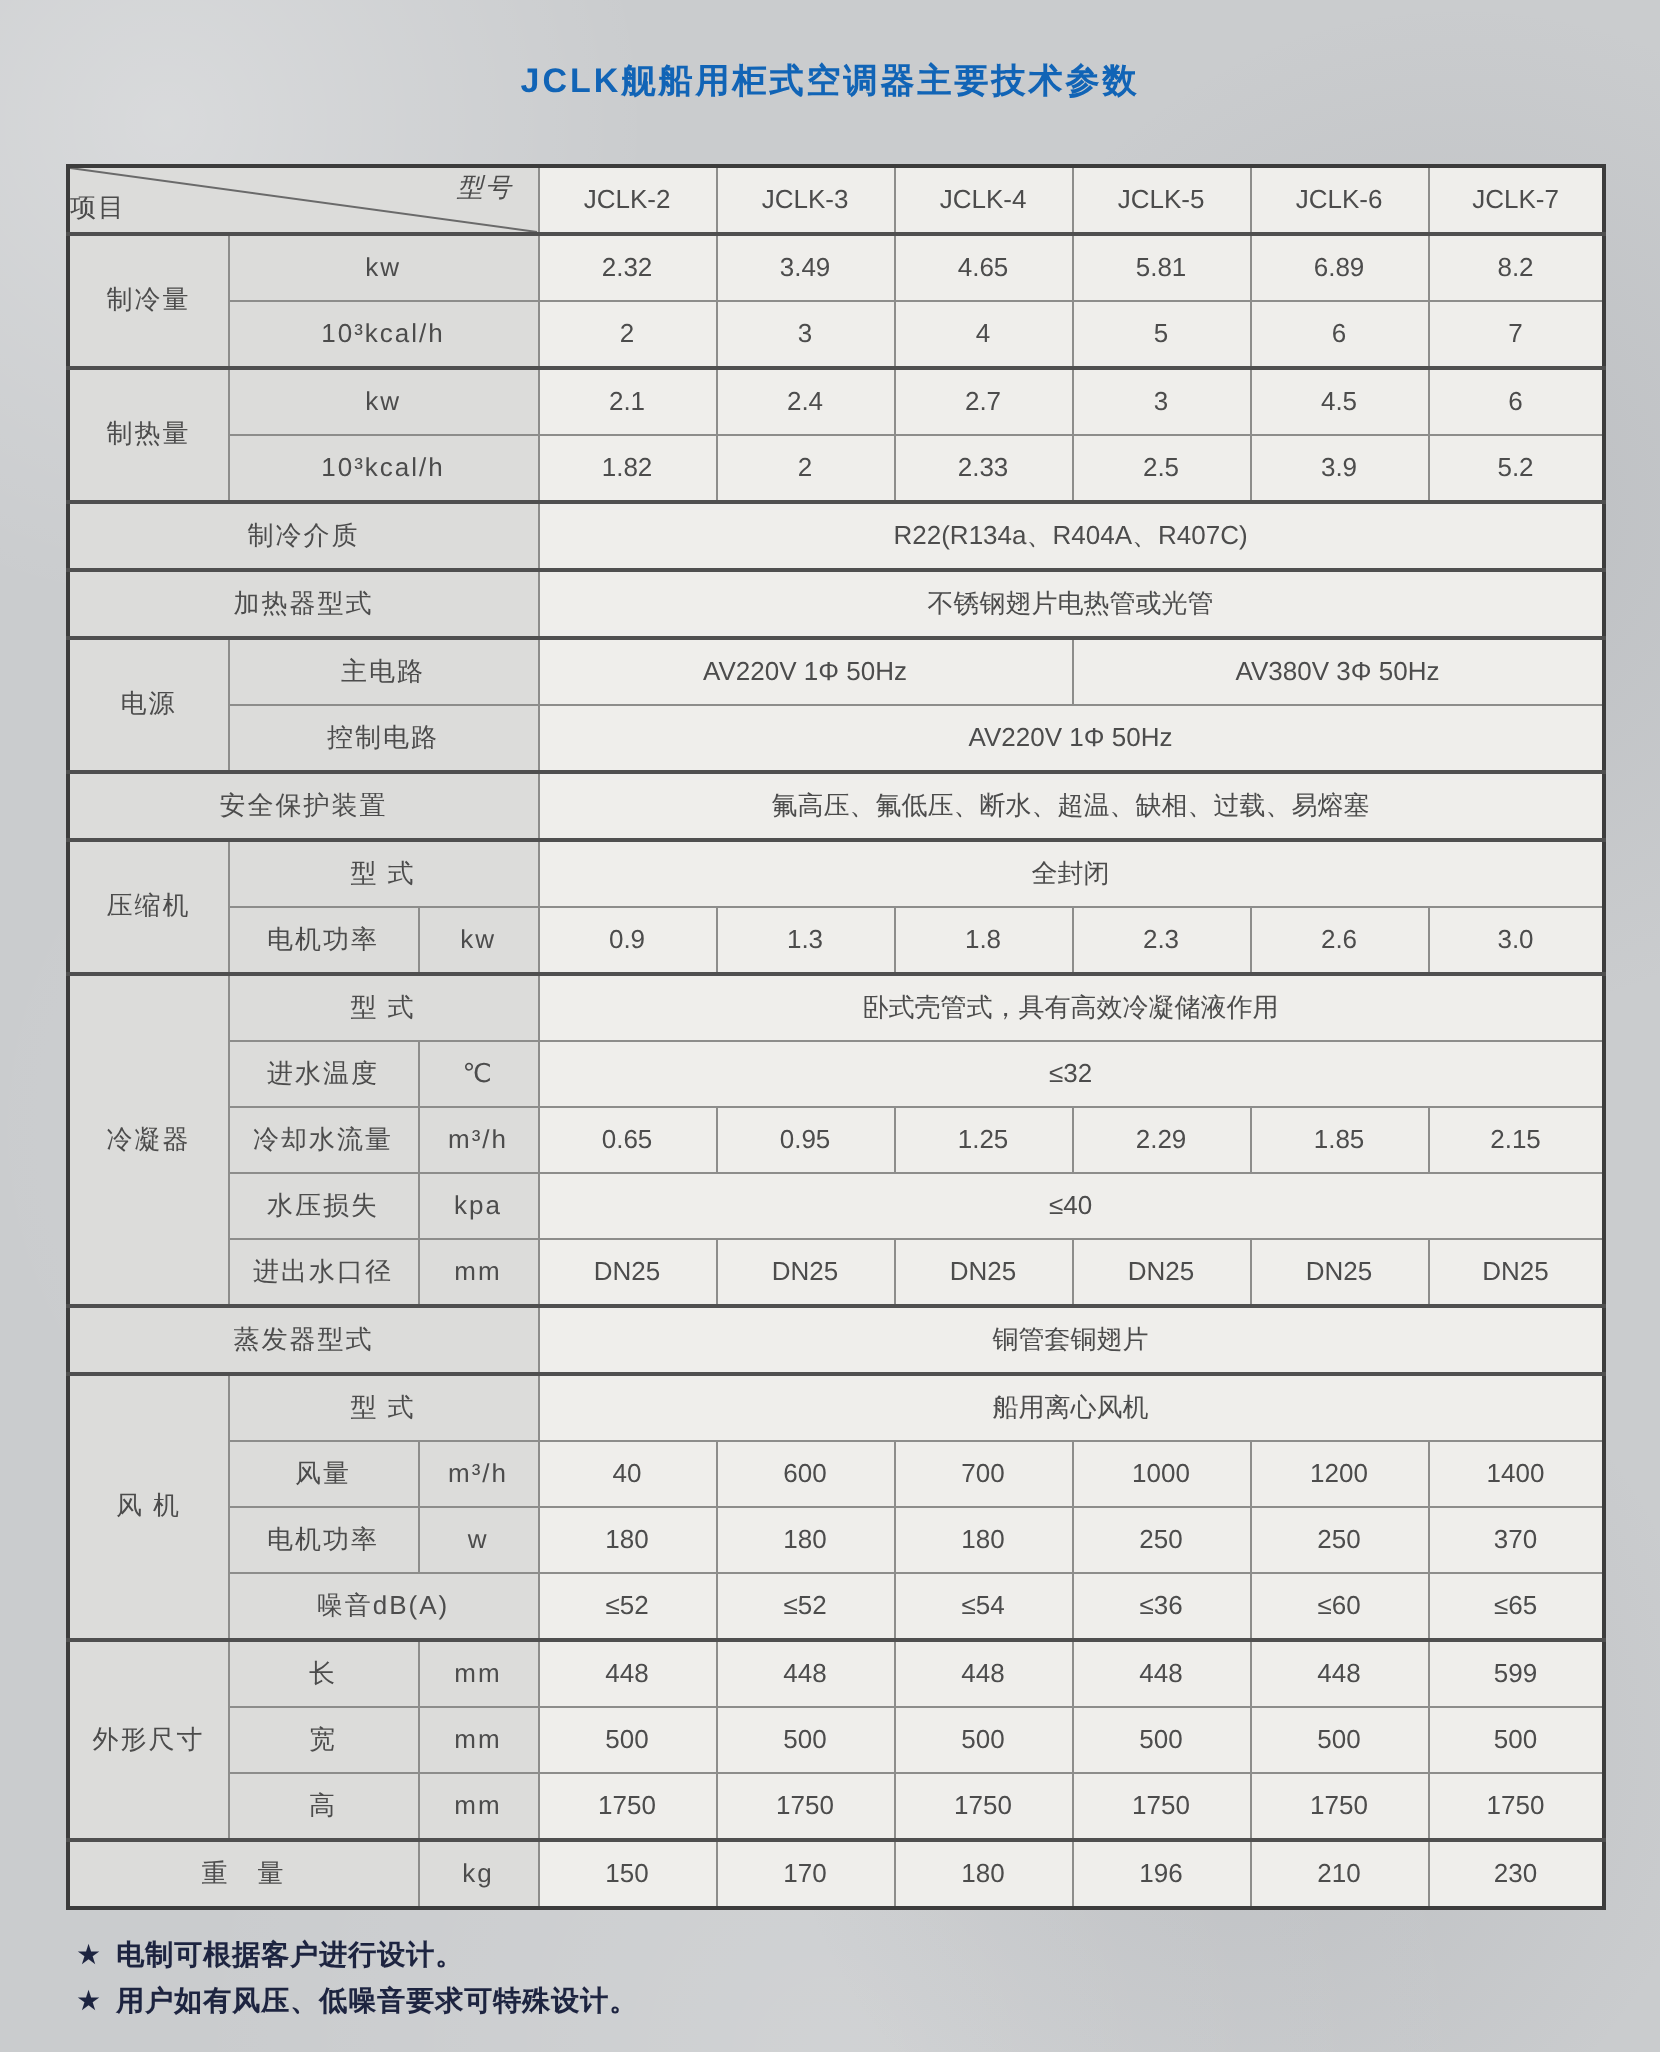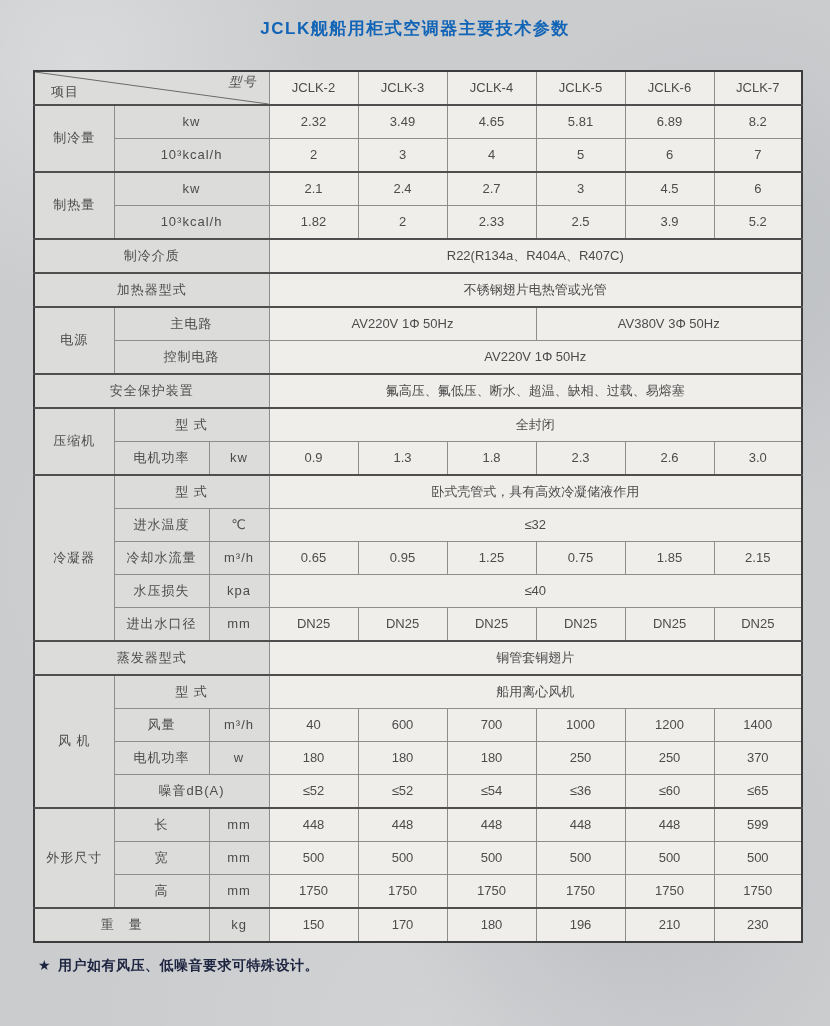--- a/index.html
+++ b/index.html
@@ -8,42 +8,42 @@
     font-family:"Liberation Sans","DejaVu Sans",sans-serif;
     background-color:#caccce;
     background-image:
       radial-gradient(circle at 10% 6%, rgba(255,255,255,.28), transparent 20%),
       radial-gradient(circle at 88% 25%, rgba(115,120,130,.16), transparent 24%),
       radial-gradient(circle at 25% 55%, rgba(255,255,255,.14), transparent 26%),
       radial-gradient(circle at 75% 85%, rgba(108,112,122,.15), transparent 22%),
       radial-gradient(circle at 50% 100%, rgba(255,255,255,.12), transparent 30%);
   }
   .page-title{
-    margin:0;padding-top:18px;height:22px;line-height:22px;
+    margin:0;padding-top:30px;height:22px;line-height:22px;
     text-align:center;font-size:17px;font-weight:bold;
     color:#1164b6;letter-spacing:1.5px;
   }
   table.spec{
     border-collapse:collapse;table-layout:fixed;
     margin:30px 0 0 33px;width:767px;
     border:2px solid #3c3c3c;background:#efeeeb;
   }
   .spec td,.spec th{
     border:1px solid #8d8d8b;height:32px;padding:0 2px;
     font-size:13px;font-weight:normal;color:#4c4c4c;
     text-align:center;vertical-align:middle;line-height:1.15;
     overflow:hidden;white-space:nowrap;
   }
   .spec .cat,.spec .lab,.spec .unit,.spec .diag{background:#dcdcda;letter-spacing:1px;}
   .spec .data,.spec .model{background:#efeeeb;}
   .spec tr.sec > td{border-top:2px solid #4f4f4f;}
   .spec thead th{border-bottom:2px solid #4f4f4f;}
   .diag{position:relative;padding:0;}
   .diag svg{position:absolute;left:0;top:0;width:100%;height:100%;display:block;}
-  .diag .corner-item{position:absolute;left:16px;bottom:4px;font-size:13px;color:#4c4c4c;letter-spacing:1px;}
+  .diag .corner-item{position:absolute;left:0;bottom:4px;font-size:13px;color:#4c4c4c;letter-spacing:1px;}
   .diag .corner-model{position:absolute;right:12px;top:3px;font-size:13px;color:#4c4c4c;letter-spacing:1px;font-style:italic;}
   .footnotes{margin:11px 0 0 38px;}
   .note{font-size:14px;font-weight:bold;color:#1d2440;line-height:23px;letter-spacing:.5px;}
   .note .star{margin-right:7px;}
 </style>
 </head>
 <body>
 
 <h1 class="page-title">JCLK舰船用柜式空调器主要技术参数</h1>
 
@@ -161,21 +161,21 @@
         <td class="lab">进水温度</td>
         <td class="unit">℃</td>
         <td class="data" colspan="6">≤32</td>
       </tr>
       <tr>
         <td class="lab">冷却水流量</td>
         <td class="unit">m³/h</td>
         <td class="data">0.65</td>
         <td class="data">0.95</td>
         <td class="data">1.25</td>
-        <td class="data">0.75</td>
+        <td class="data">2.29</td>
         <td class="data">1.85</td>
         <td class="data">2.15</td>
       </tr>
       <tr>
         <td class="lab">水压损失</td>
         <td class="unit">kpa</td>
         <td class="data" colspan="6">≤40</td>
       </tr>
       <tr>
         <td class="lab">进出水口径</td>
@@ -264,15 +264,18 @@
         <td class="data">180</td>
         <td class="data">196</td>
         <td class="data">210</td>
         <td class="data">230</td>
       </tr>
     </tbody>
 </table>
 
 <div class="footnotes">
   <div class="note">
+    <span class="star">★</span><span>电制可根据客户进行设计。</span>
+  </div>
+  <div class="note">
     <span class="star">★</span><span>用户如有风压、低噪音要求可特殊设计。</span>
   </div>
 </div>
 
 </body></html>

